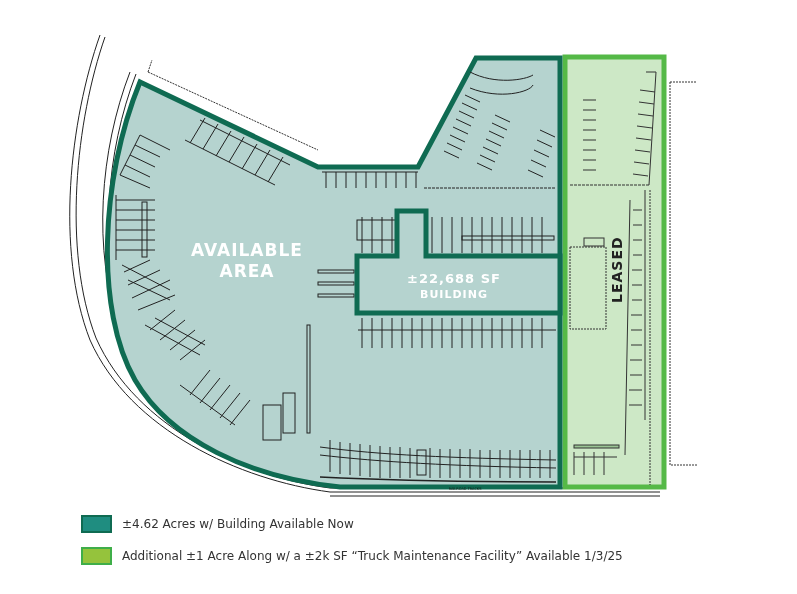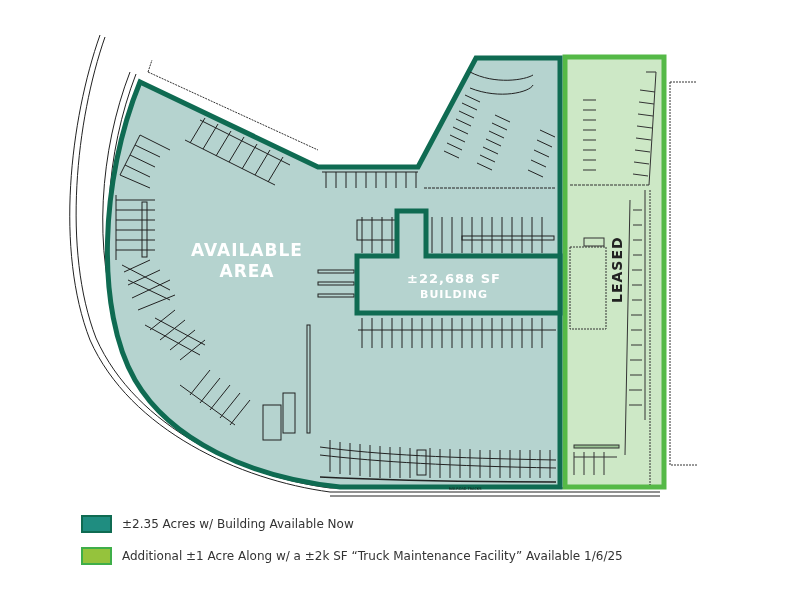--- a/index.html
+++ b/index.html
@@ -260,19 +260,19 @@
     <text class="label-big" x="247" y="256" font-size="17" text-anchor="middle">AVAILABLE</text>
     <text class="label-big" x="247" y="277" font-size="17" text-anchor="middle">AREA</text>
   </g>
 
   <text x="465" y="490" font-size="3.5" font-family="DejaVu Sans, sans-serif" fill="#111" text-anchor="middle">RAILROAD TRACKS</text>
 </svg>
 
 <div class="legend">
   <div class="legend-row">
     <div class="swatch" style="background:#1f8d80;border:2px solid #0f6b52;"></div>
-    <span class="legend-text">±2.35 Acres w/ Building Available Now</span>
+    <span class="legend-text">±4.62 Acres w/ Building Available Now</span>
   </div>
   <div class="legend-row">
     <div class="swatch" style="background:#95c33c;border:2px solid #3fae49;"></div>
-    <span class="legend-text">Additional ±1 Acre Along w/ a ±2k SF “Truck Maintenance Facility” Available 1/6/25</span>
+    <span class="legend-text">Additional ±1 Acre Along w/ a ±2k SF “Truck Maintenance Facility” Available 1/3/25</span>
   </div>
 </div>
 
 </body></html>

